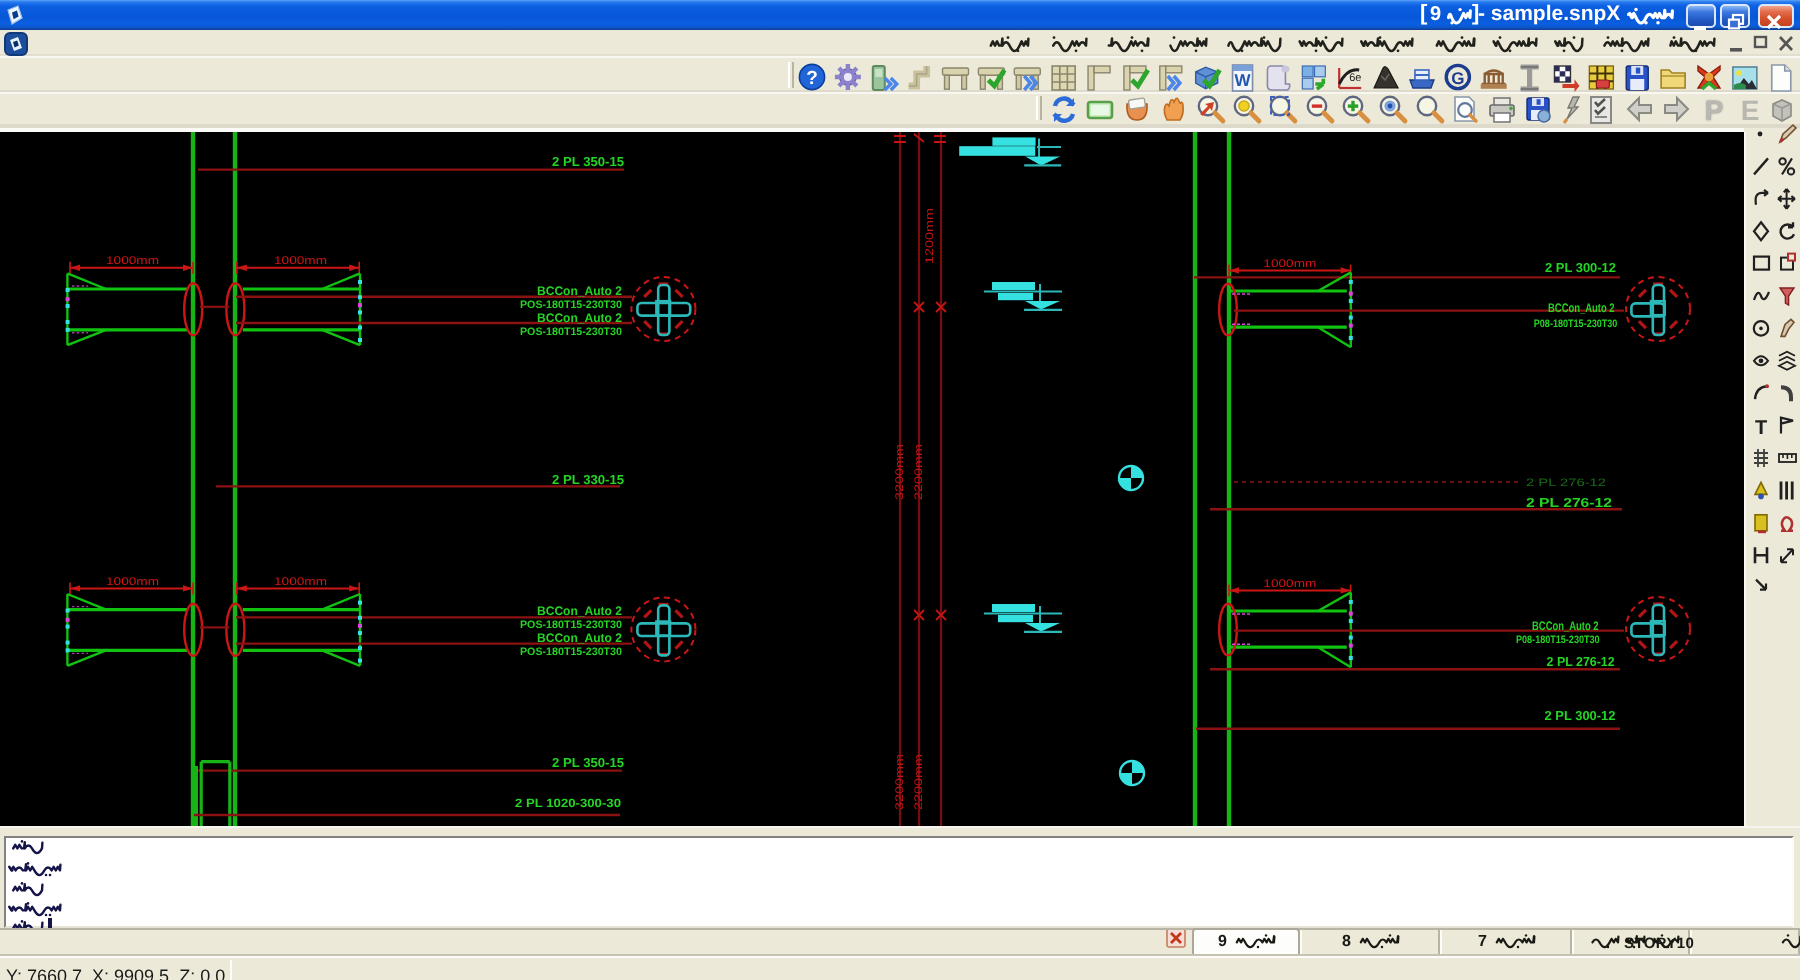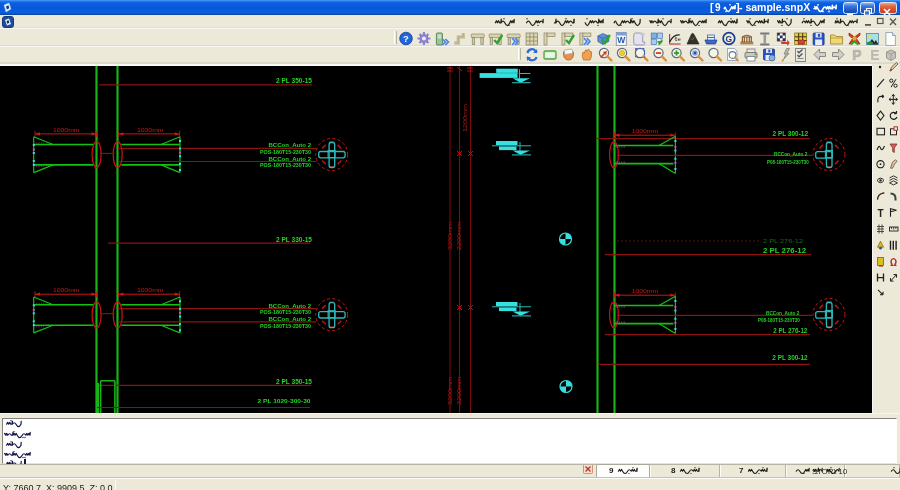--- a/index.html
+++ b/index.html
@@ -714,20 +714,20 @@
     </svg>
     <svg style="position:absolute;left:813px;top:467px;overflow:visible" width="10" height="7" viewBox="0 0 10 7">
       <path d="M9.2,1.3 L9.0,4.2 Q7.2,1.3 5.4,4.2 L5.4,1.1 L5.0,4.2 L3.8,4.2 L2.7,2.4 L1.7,4.2 L0.6,2.4 L1.2,4.2 " fill="none" stroke="#1a1a14" stroke-width="1.1" stroke-linecap="round" stroke-linejoin="round"></path>
       <circle cx="4.0" cy="6.5" r="0.61" fill="#1a1a14"></circle>
     </svg>
     <svg style="position:absolute;left:826px;top:467px;overflow:visible" width="14" height="7" viewBox="0 0 14 7">
       <path d="M13.2,1.3 L13.0,4.2 Q11.2,1.3 9.4,4.2 Q6.9,8.9 4.4,4.2 L3.3,2.4 L2.3,4.2 L1.2,2.4 L1.2,4.2 " fill="none" stroke="#1a1a14" stroke-width="1.1" stroke-linecap="round" stroke-linejoin="round"></path>
       <circle cx="5.0" cy="0.7" r="0.61" fill="#1a1a14"></circle>
       <circle cx="8.0" cy="6.5" r="0.61" fill="#1a1a14"></circle>
     </svg>
-    <div class="abs" style="left:812px;top:466.5px;font-size:7.5px;font-weight:normal;color:#1a1a14;letter-spacing:0.2px">STORY10</div>
+    <div class="abs" style="left:812px;top:466.5px;font-size:7.5px;font-weight:bold;color:#1a1a14;letter-spacing:0.2px">STORY10</div>
     <svg style="position:absolute;left:889px;top:467px;overflow:visible" width="12" height="7" viewBox="0 0 12 7">
       <path d="M11.2,1.3 L11.0,4.2 Q8.5,8.9 6.0,4.2 Q4.2,1.3 2.4,4.2 " fill="none" stroke="#1a1a14" stroke-width="1.1" stroke-linecap="round" stroke-linejoin="round"></path>
       <circle cx="5.0" cy="0.7" r="0.61" fill="#1a1a14"></circle>
     </svg>
     <div class="abs" style="left:0;top:478px;width:900px;height:12px;background:#ece9d8;border-top:1px solid #fdfcf8;box-shadow:0 -1px 0 #c6c2b2"></div>
     <div class="abs" style="left:3px;top:483px;font-size:9px;color:#1a1a1a;font-family:'Liberation Sans',sans-serif">Y: 7660.7, X: 9909.5, Z: 0.0</div>
     <div class="abs" style="left:115px;top:480px;width:1px;height:10px;background:#c6c2b2;border-right:1px solid #fdfcf8"></div>
   </div>
 </body></html>

